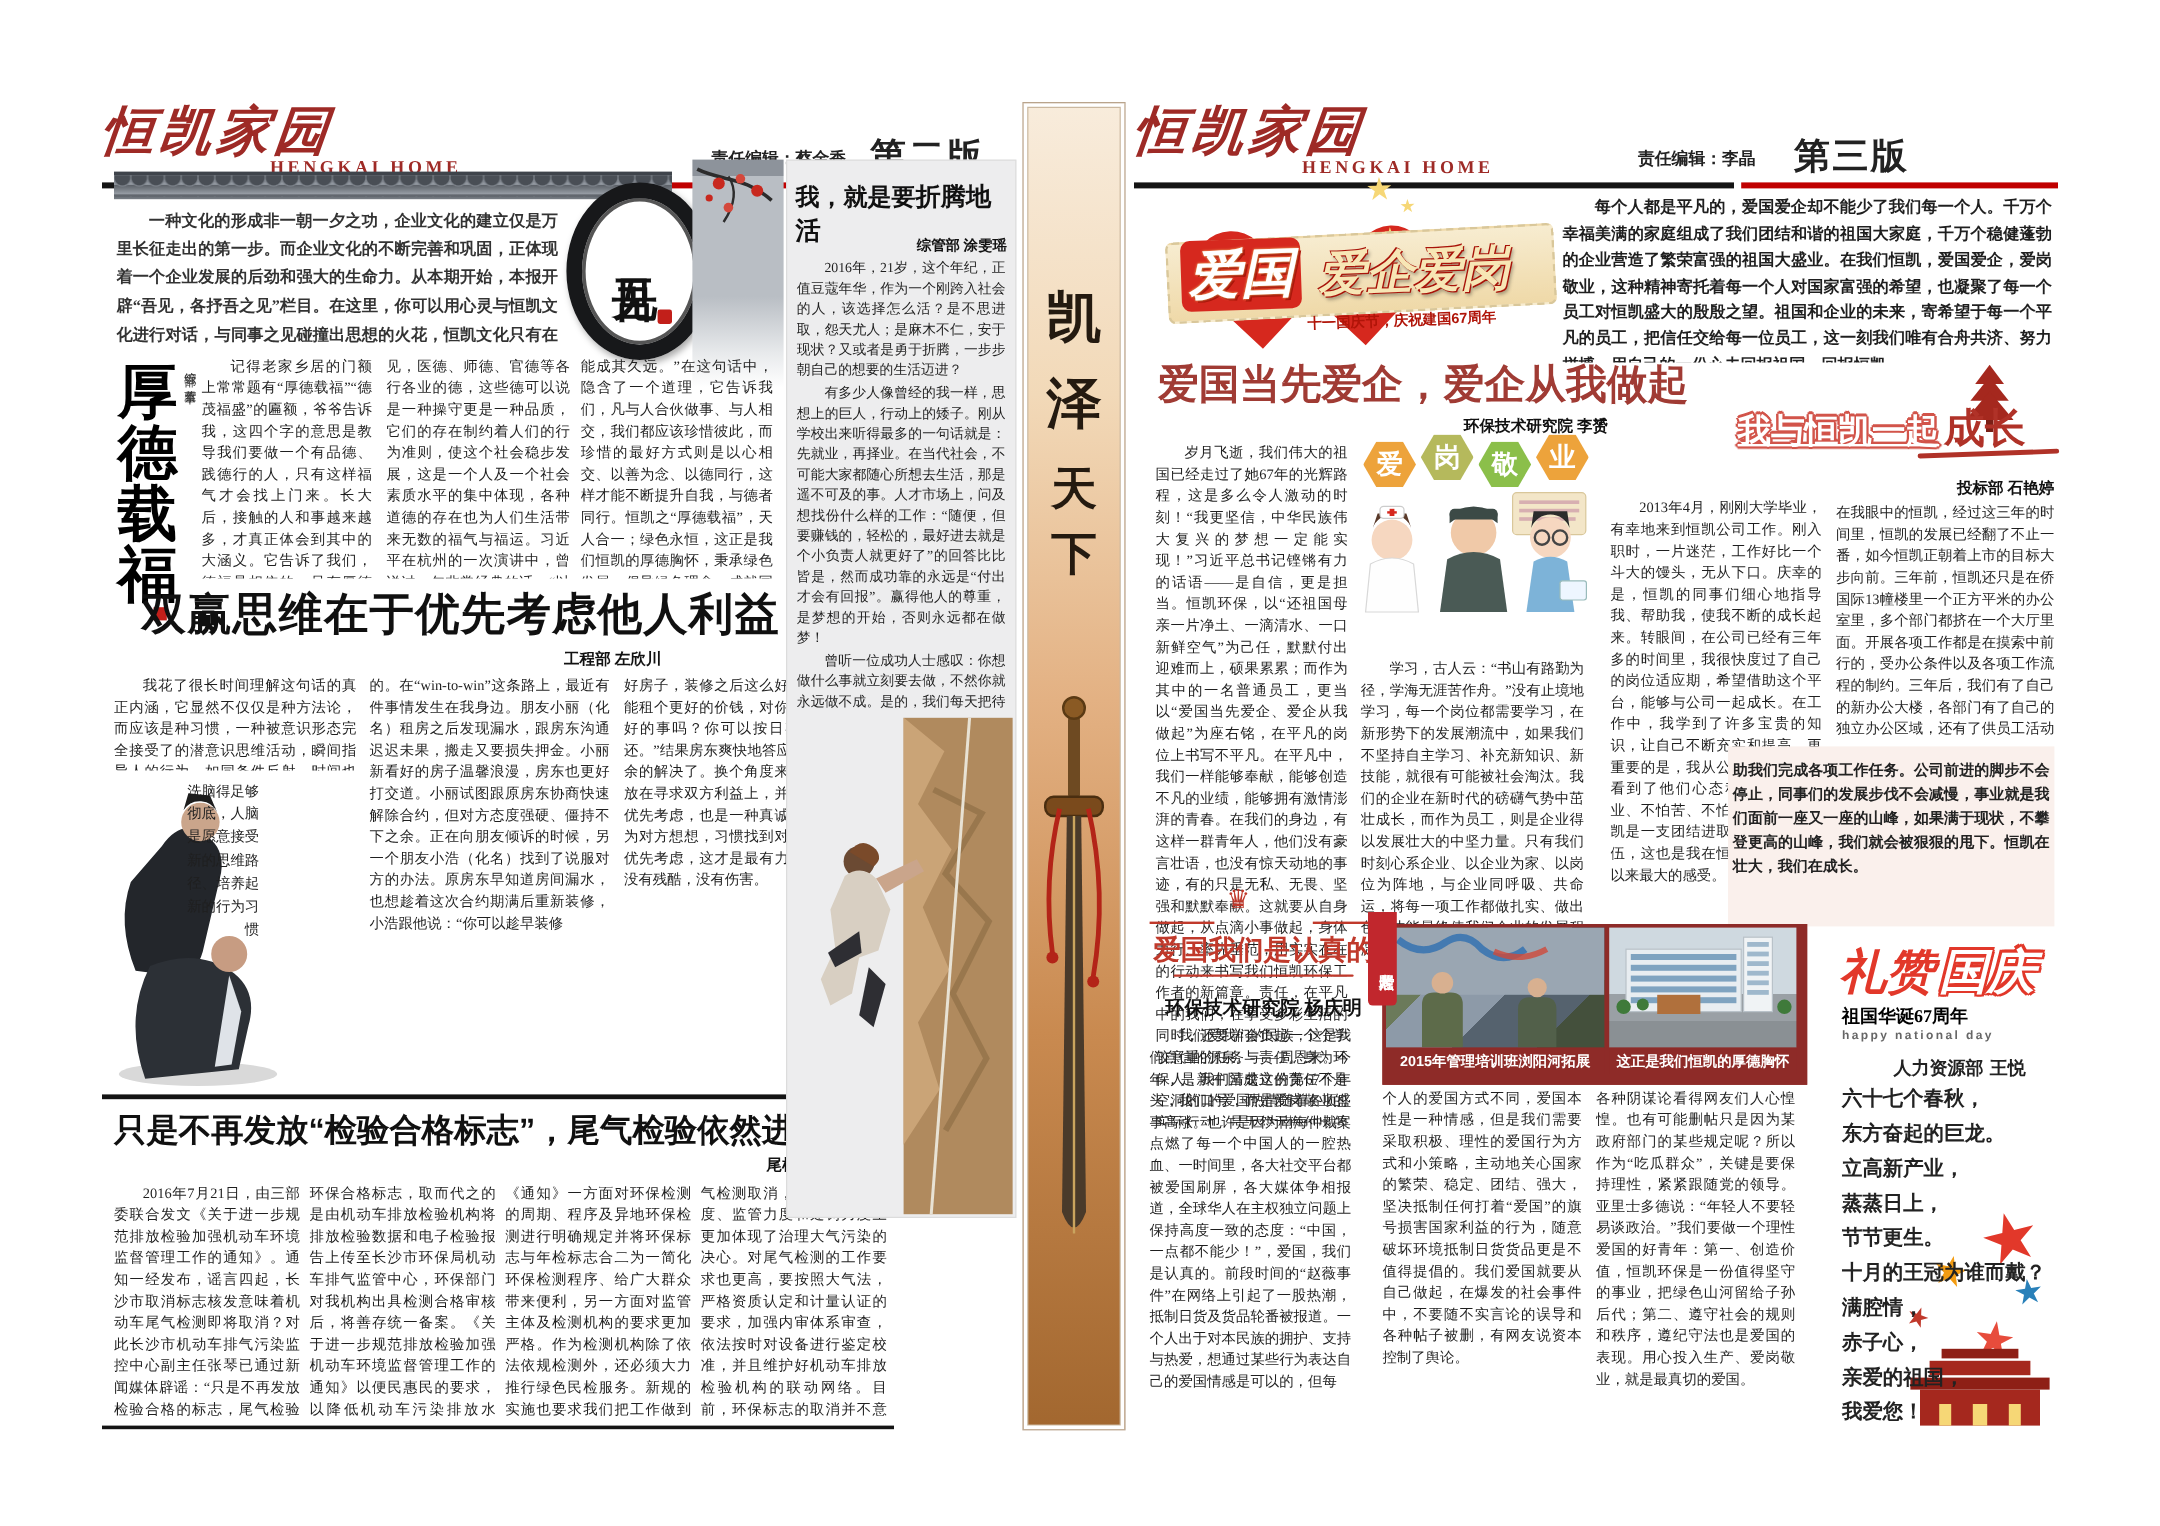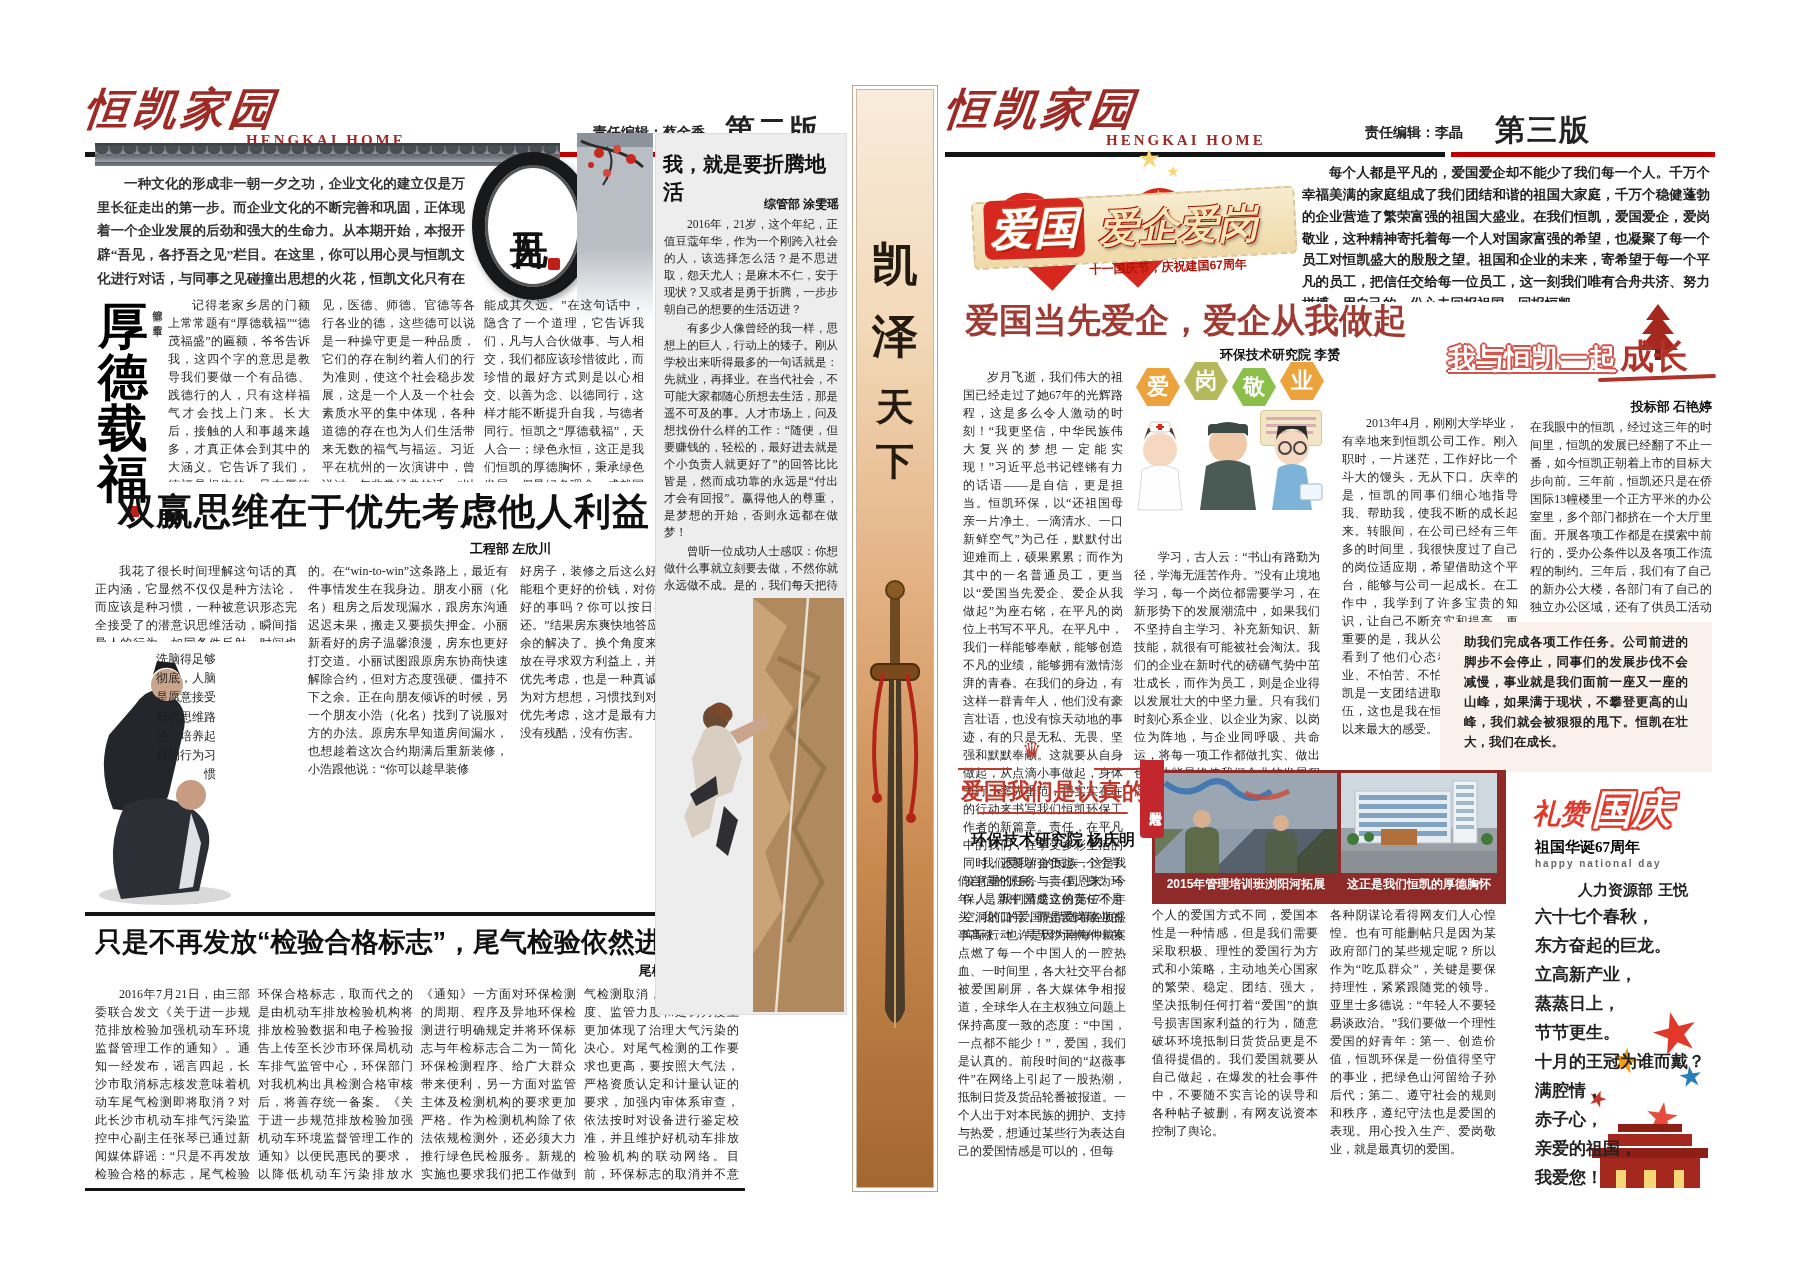--- a/index.html
+++ b/index.html
@@ -3,21 +3,21 @@
 <meta charset="utf-8">
 <style>
   html,body{margin:0;padding:0;background:#ffffff;}
   #sheet{position:relative;width:1800px;height:1272px;background:#fff;overflow:hidden;
          font-family:"Liberation Serif",serif;}
   .abs{position:absolute;}
   
   .logo{font-family:"DejaVu Serif",serif;font-style:italic;font-weight:bold;
         color:#9e2a26;font-size:44px;letter-spacing:4px;transform:skewX(-6deg);}
   .logo-en{font-family:"Liberation Serif",serif;font-weight:bold;color:#9e2a26;
-           font-size:15px;letter-spacing:3px;margin-left:21px;}
+           font-size:15px;letter-spacing:3px;}
   .rule-black{background:#141414;height:5px;}
   .rule-red{background:#c00000;height:5px;}
   .editor{font-family:"Liberation Sans",sans-serif;font-size:14px;color:#222;font-weight:bold;}
   .pageno{font-family:"Liberation Sans",sans-serif;font-size:30px;color:#222;font-weight:bold;letter-spacing:2px;}
   
   .tcol{position:absolute;font-family:"Liberation Serif",serif;font-size:12px;line-height:1.5;
         text-align:justify;color:#1f1f1f;overflow:hidden;}
   .tcol p{margin:0 0 2px 0;text-indent:2em;}
   .brush{font-family:"DejaVu Serif",serif;font-weight:bold;}
   .h-sans{font-family:"Liberation Sans",sans-serif;font-weight:bold;color:#101010;}
@@ -293,21 +293,21 @@
     <span class="h-sans" style="font-size:34px;color:#b03228;position:absolute;left:172px;top:16px;">成长</span>
     <div style="position:absolute;left:150px;top:58px;width:118px;height:4px;background:#b03228;border-radius:2px;transform:rotate(-2deg);"></div>
   </div>
   <div class="abs byline" style="left:1540px;top:398px;width:172px;text-align:right;">投标部 石艳婷</div>
   <div class="tcol" style="left:1342px;top:414px;width:176px;height:358px;font-size:12px;">
     <p>2013年4月，刚刚大学毕业，有幸地来到恒凯公司工作。刚入职时，一片迷茫，工作好比一个斗大的馒头，无从下口。庆幸的是，恒凯的同事们细心地指导我、帮助我，使我不断的成长起来。转眼间，在公司已经有三年多的时间里，我很快度过了自己的岗位适应期，希望借助这个平台，能够与公司一起成长。在工作中，我学到了许多宝贵的知识，让自己不断充实和提高。更重要的是，我从公司老员工身上看到了他们心态积极、踏实敬业、不怕苦、不怕累的精神。恒凯是一支团结进取、讲奉献的队伍，这也是我在恒凯工作三年多以来最大的感受。</p>
   </div>
   <div class="tcol" style="left:1530px;top:418px;width:182px;height:196px;font-size:12px;">
     <p style="text-indent:0;">在我眼中的恒凯，经过这三年的时间里，恒凯的发展已经翻了不止一番，如今恒凯正朝着上市的目标大步向前。三年前，恒凯还只是在侨国际13幢楼里一个正方平米的办公室里，多个部门都挤在一个大厅里面。开展各项工作都是在摸索中前行的，受办公条件以及各项工作流程的制约。三年后，我们有了自己的新办公大楼，各部门有了自己的独立办公区域，还有了供员工活动的大操场。我们也有了完善的制度流程和更好的、有效的帮</p>
   </div>
-  <div class="abs" style="left:1440px;top:622px;width:272px;height:150px;background:#faf0ec;padding:10px 24px;box-sizing:border-box;
+  <div class="abs" style="left:1440px;top:622px;width:272px;height:150px;background:#faf0ec;padding:10px 4px;box-sizing:border-box;
               font-family:'Liberation Serif',serif;font-size:12.5px;font-weight:bold;line-height:1.6;text-align:justify;color:#222;">
     <span>助我们完成各项工作任务。公司前进的脚步不会停止，同事们的发展步伐不会减慢，事业就是我们面前一座又一座的山峰，如果满于现状，不攀登更高的山峰，我们就会被狠狠的甩下。恒凯在壮大，我们在成长。</span>
   </div>
 
   <div class="abs" style="left:958px;top:742px;width:190px;height:86px;">
     <div style="position:absolute;left:64px;top:-4px;color:#c0392b;font-size:22px;font-family:'DejaVu Sans',sans-serif;">♛</div>
     <div style="position:absolute;left:0;top:26px;width:54px;height:2px;background:#c0392b;"></div>
     <div style="position:absolute;right:0;top:26px;width:54px;height:2px;background:#c0392b;"></div>
     <div class="brush" style="position:absolute;left:0;top:34px;width:190px;text-align:center;font-size:23px;color:#c0392b;">爱国我们是认真的</div>
     <div style="position:absolute;left:20px;top:70px;width:150px;height:2px;background:#c0392b;border-radius:2px;"></div>
@@ -368,21 +368,21 @@
     <div class="caption-bar abs" style="left:186px;top:100px;width:156px;height:22px;">
       <span>这正是我们恒凯的厚德胸怀</span>
     </div>
   </div>
   <div class="abs vtext" style="left:1140px;top:760px;width:24px;height:72px;background:#c1272d;color:#fff;font-family:'Liberation Sans',sans-serif;
               font-size:13px;font-weight:bold;text-align:center;padding-top:6px;border-radius:0 0 4px 4px;z-index:4;">
     <span>老照片</span>
   </div>
 
   <div class="abs" style="left:1532px;top:782px;width:200px;">
-    <span class="h-sans" style="font-size:28px;color:#e2382a;font-style:italic;">礼赞</span>
+    <span class="h-sans" style="font-size:40px;color:#e2382a;font-style:italic;">礼赞</span>
     <span style="font-family:'Liberation Sans',sans-serif;font-weight:bold;font-size:40px;color:#fff;font-style:italic;
                  text-shadow:2px 0 #e2382a,-2px 0 #e2382a,0 2px #e2382a,0 -2px #e2382a,2px 2px #e2382a,-2px -2px #e2382a,2px -2px #e2382a,-2px 2px #e2382a;">国庆</span>
   </div>
   <div class="abs" style="left:1535px;top:838px;font-family:Liberation Serif, serif;font-size:15px;color:#000000;font-weight:bold;">祖国华诞67周年</div>
   <div class="abs smallnote" style="left:1535px;top:858px;font-family:'Liberation Sans',sans-serif;font-weight:bold;letter-spacing:2px;">happy national day</div>
   <div class="abs poemline" style="left:1578px;top:876px;font-size:15px;">人力资源部 王悦</div>
   <div class="abs" style="left:1535px;top:902px;width:200px;z-index:5;">
     <div class="poemline">六十七个春秋，</div>
     <div class="poemline">东方奋起的巨龙。</div>
     <div class="poemline">立高新产业，</div>

